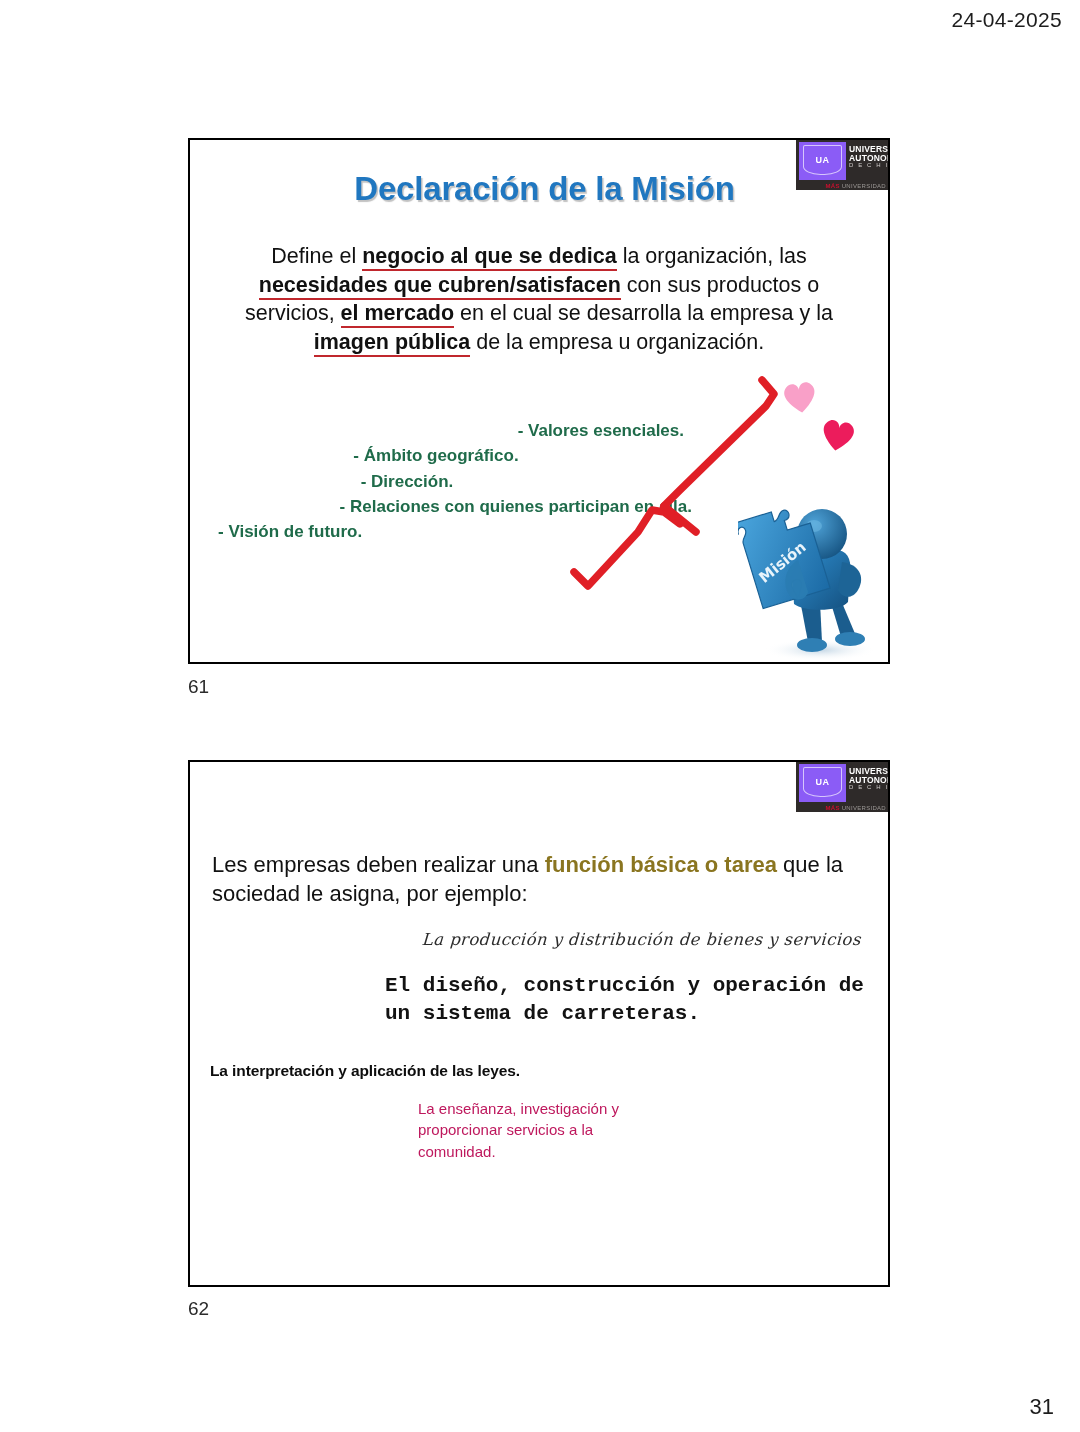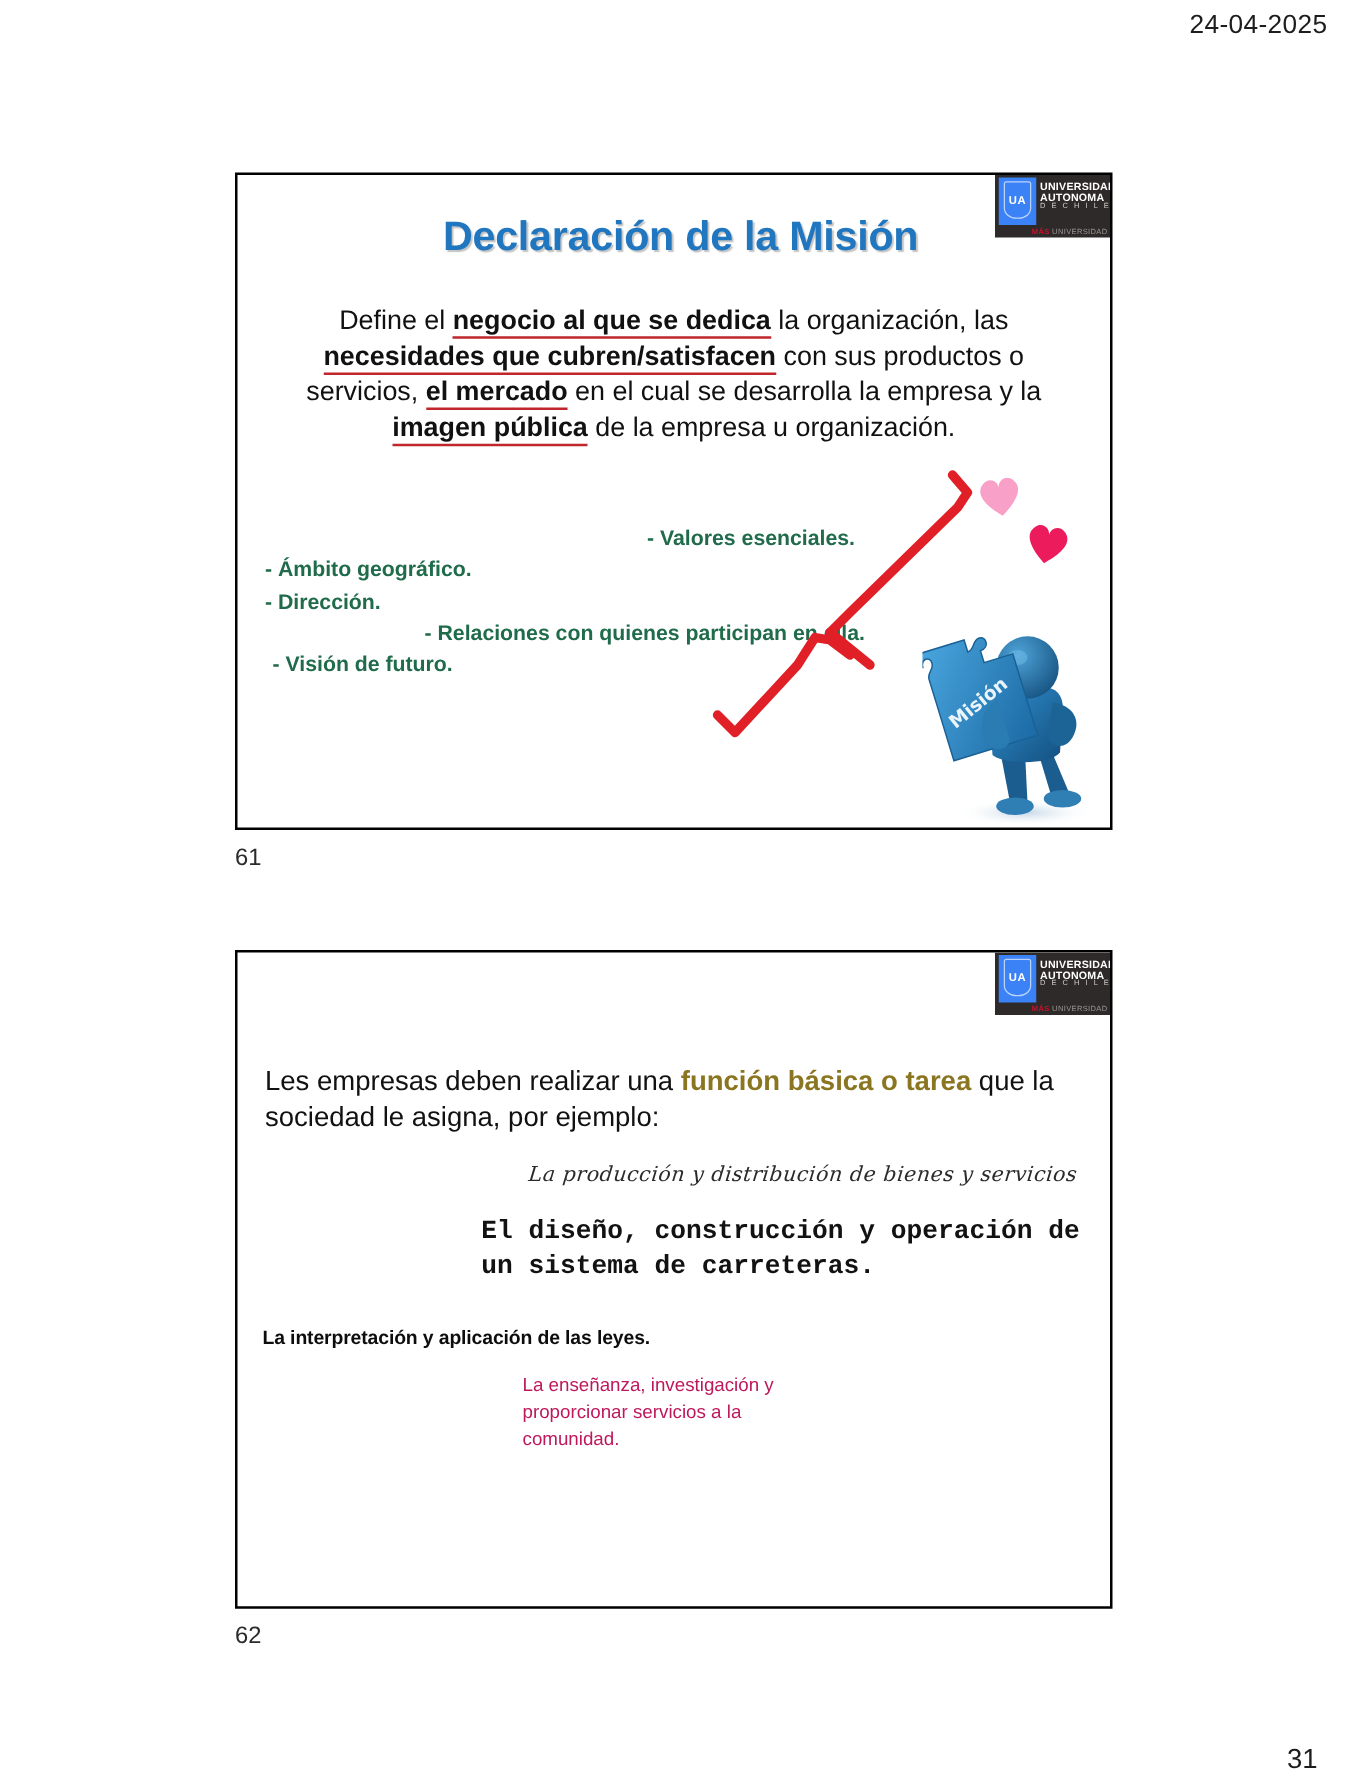--- a/index.html
+++ b/index.html
@@ -60,24 +60,24 @@
     top: 0px;
     right: 0px;
     width: 92px;
     height: 50px;
     background: #2e2a29;
     display: flex;
     align-items: flex-start;
     overflow: hidden;
   }
   .logo-shield {
-    width: 30px;
+    width: 47px;
     height: 38px;
     margin: 2px 3px 0 3px;
-    background: #3b82f6;
+    background: #8b5cf6;
     position: relative;
     flex: 0 0 auto;
   }
   .logo-shield .crest {
     position: absolute;
     left: 4px;
     top: 3px;
     right: 4px;
     bottom: 5px;
     border: 1px solid rgba(255,255,255,0.65);
@@ -156,22 +156,22 @@
     left: 22px;
     top: 258px;
     width: 480px;
     color: #1f6b4a;
     font-weight: bold;
     font-size: 17px;
     line-height: 1.49;
   }
   .s1-list div { white-space: nowrap; }
   .li-1 { text-align: right; padding-right: 8px; margin-top: 20px; }
-  .li-2 { text-align: left; padding-right: 32px; }
-  .li-3 { text-align: left; padding-right: 90px; }
+  .li-2 { text-align: center; padding-right: 32px; }
+  .li-3 { text-align: center; padding-right: 90px; }
   .li-4 { text-align: right; padding-right: 0px; }
   .li-5 { text-align: left; padding-left: 6px; }
 
   .red-brace {
     position: absolute;
     left: 370px;
     top: 232px;
     width: 220px;
     height: 230px;
     pointer-events: none;

